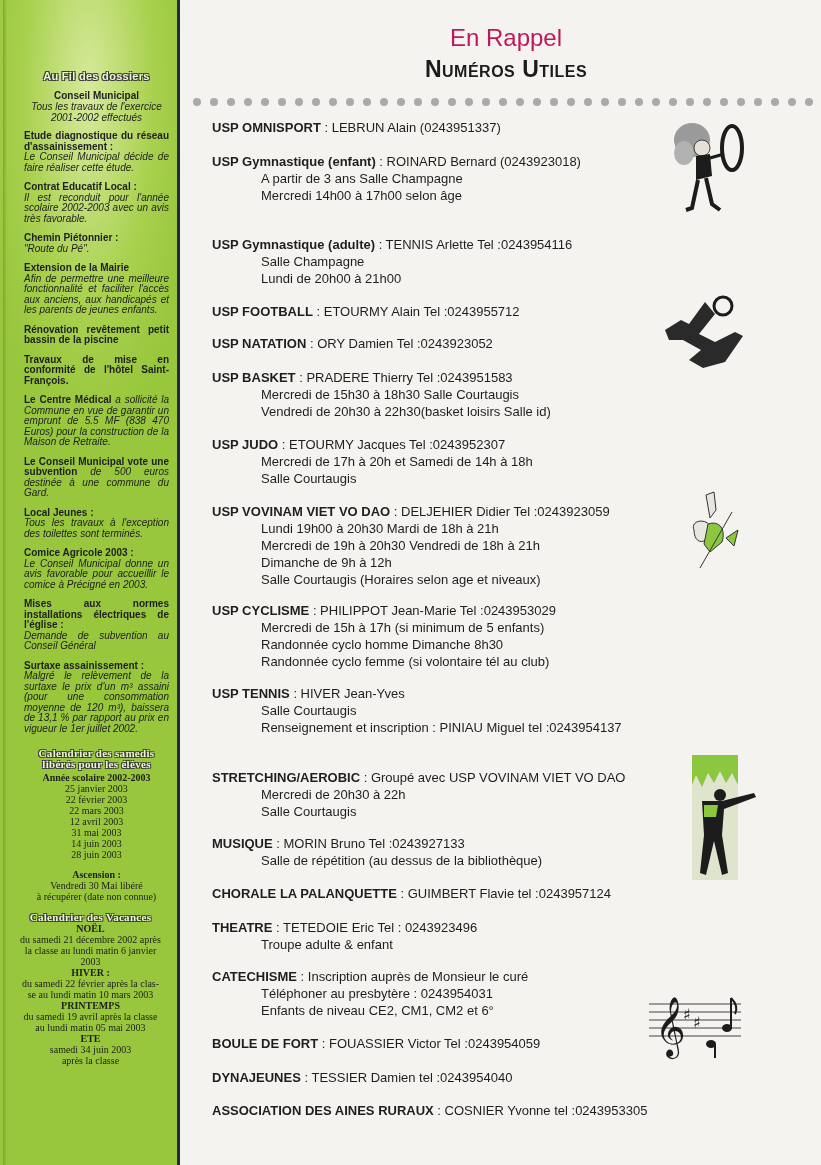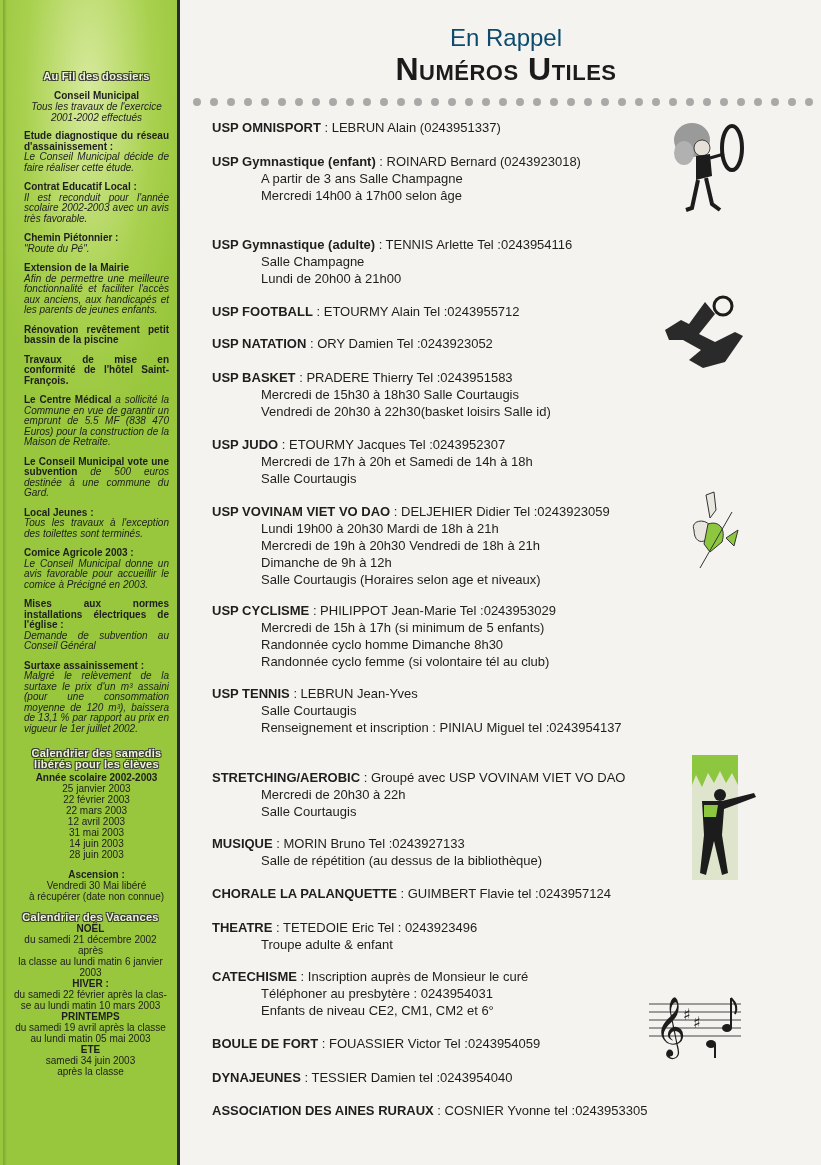--- a/index.html
+++ b/index.html
@@ -36,31 +36,31 @@
     margin-bottom: 8px;
   }
   .sb-intro { text-align: center; font-size: 10px; line-height: 11px; margin-bottom: 8px; }
   .sb-intro b { display: block; }
   .sb-intro i { display: block; }
   .sb-block { font-size: 10px; line-height: 10.5px; margin-bottom: 9px; text-align: justify; }
   .sb-block .h { font-weight: bold; display: block; }
   .sb-block .b { font-style: italic; display: block; }
   .sb-block .inline-b { font-weight: bold; }
   .sb-block .inline-i { font-style: italic; }
-  .sb-center { text-align: center; font-size: 10px; line-height: 11px; }
+  .sb-center { text-align: center; font-size: 10px; line-height: 11px; font-family: Liberation Serif, serif; }
   .sb-center .hh { font-weight: bold; display: block; }
   .sb-center .ln { display: block; }
   .sb-section { margin-top: 14px; }
 
   
   .main { position: absolute; left: 183px; top: 0; width: 638px; height: 1165px; }
   .title-wrap { text-align: center; padding-top: 24px; margin-left: 8px; }
-  .title-small { font-size: 24px; color: #0c4a6e; line-height: 28px; }
+  .title-small { font-size: 24px; color: #be185d; line-height: 28px; }
   .title-big {
-    font-size: 32px; font-weight: bold; line-height: 34px; color: #1b1b1b;
+    font-size: 23px; font-weight: bold; line-height: 34px; color: #1b1b1b;
     font-variant: small-caps; letter-spacing: 0.5px;
   }
   .dots {
     position: absolute; left: 10px; top: 96px; width: 620px; height: 12px;
     display: flex; justify-content: space-between; align-items: center;
   }
   .dot { width: 8px; height: 8px; border-radius: 50%; background: #a9a9a9; }
 
   .entries { position: absolute; left: 29px; top: 119px; width: 480px; }
   .entry { font-size: 13px; line-height: 17px; position: absolute; left: 0; white-space: nowrap; }
@@ -226,21 +226,21 @@
 
     <div class="entry" style="top:317px"><span class="name">USP JUDO</span><span> : ETOURMY Jacques Tel :0243952307</span>
       <span class="sub">Mercredi de 17h à 20h et Samedi de 14h à 18h</span><span class="sub">Salle Courtaugis</span></div>
 
     <div class="entry" style="top:384px"><span class="name">USP  VOVINAM VIET VO DAO</span><span> : DELJEHIER Didier Tel :0243923059</span>
       <span class="sub">Lundi 19h00 à 20h30 Mardi de 18h à 21h</span><span class="sub">Mercredi de 19h à 20h30 Vendredi de 18h à 21h</span><span class="sub">Dimanche de 9h à 12h</span><span class="sub">Salle Courtaugis (Horaires selon age et niveaux)</span></div>
 
     <div class="entry" style="top:483px"><span class="name">USP CYCLISME</span><span> : PHILIPPOT Jean-Marie Tel :0243953029</span>
       <span class="sub">Mercredi de 15h à 17h (si minimum de 5 enfants)</span><span class="sub">Randonnée cyclo homme Dimanche 8h30</span><span class="sub">Randonnée cyclo femme (si volontaire tél au club)</span></div>
 
-    <div class="entry" style="top:566px"><span class="name">USP TENNIS</span><span> : LEBRUN Jean-Yves</span>
+    <div class="entry" style="top:566px"><span class="name">USP TENNIS</span><span> : HIVER Jean-Yves</span>
       <span class="sub">Salle Courtaugis</span><span class="sub">Renseignement et inscription : PINIAU Miguel tel :0243954137</span></div>
 
     <div class="entry" style="top:650px"><span class="name">STRETCHING/AEROBIC</span><span> : Groupé avec USP VOVINAM VIET VO DAO</span>
       <span class="sub">Mercredi de 20h30 à 22h</span><span class="sub">Salle  Courtaugis</span></div>
 
     <div class="entry" style="top:716px"><span class="name">MUSIQUE</span><span> : MORIN Bruno Tel :0243927133</span>
       <span class="sub">Salle de répétition (au dessus de la bibliothèque)</span></div>
 
     <div class="entry" style="top:766px"><span class="name">CHORALE LA PALANQUETTE</span><span> : GUIMBERT Flavie tel :0243957124</span></div>
 

